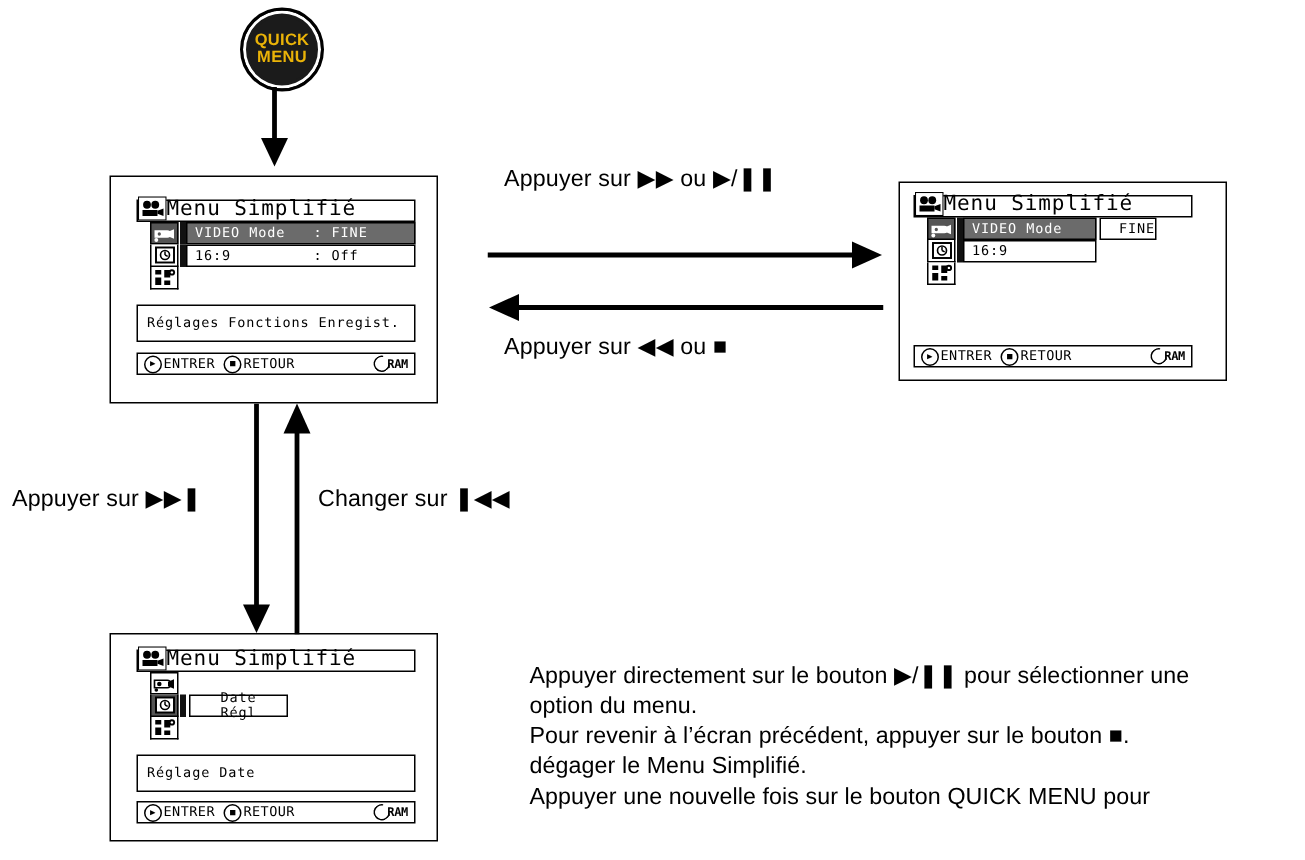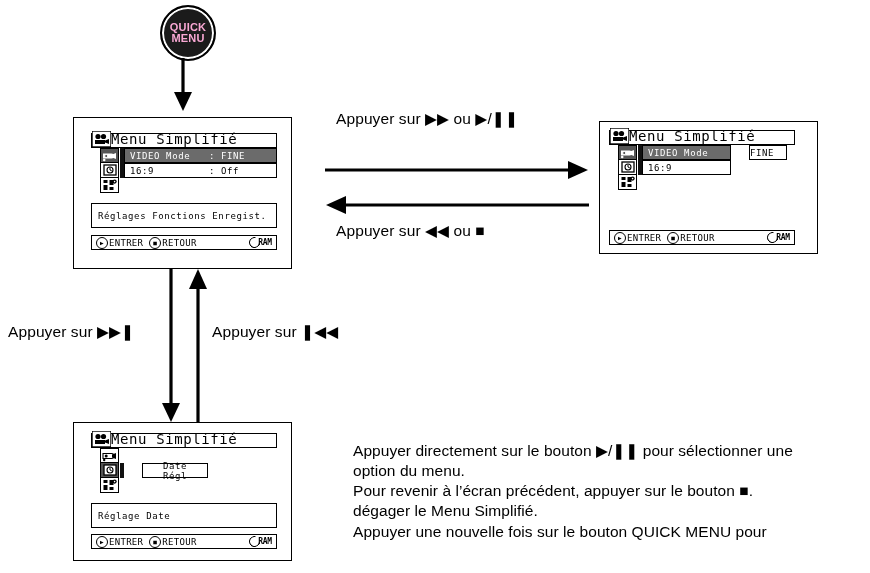--- a/index.html
+++ b/index.html
@@ -20,21 +20,21 @@
   
   .quick-menu-btn {
     left: 160px; top: 5px;
     width: 52px; height: 52px;
     border-radius: 50%;
     background: #1b1b1b;
     border: 2px solid #000;
     box-shadow: inset 0 0 0 2px #fff, inset 0 0 0 4px #1b1b1b;
     display: flex; flex-direction: column;
     align-items: center; justify-content: center;
-    color: #f9a8d4;
+    color: #eab308;
     line-height: 1.02;
   }
   .quick-menu-btn .ln1, .quick-menu-btn .ln2 {
     font-size: 11px; font-weight: bold; letter-spacing: .2px;
   }
 
   
   .arrow svg { display: block; }
 
   
@@ -97,23 +97,23 @@
     padding-left: 5px;
   }
   .row.sel { background: #6b6b6b; color: #fff; }
   .row .rlabel { flex: 0 0 auto; }
   .row .rvalue { position: absolute; }
   .value-box {
     position: absolute;
     box-sizing: border-box;
     border: 1.4px solid #000;
     height: 15px;
-    display: flex; align-items: center; justify-content: flex-start;
+    display: flex; align-items: center; justify-content: flex-end;
     font-size: 9px; letter-spacing: .6px;
-    background: #fff; color: #000; margin-left: 16px;
+    background: #fff; color: #000;
   }
   .sel-bar {
     position: absolute;
     width: 4px;
     background: #111;
   }
   .helpbox {
     position: absolute;
     box-sizing: border-box;
     border: 1.4px solid #000;
@@ -438,21 +438,21 @@
 
 <div class="abs arrow" style="left:185px; top:269px;">
   <svg width="26" height="154" viewBox="0 0 26 154">
     <line x1="13" y1="16" x2="13" y2="154" stroke="#000" stroke-width="3.2"></line>
     <polygon points="13,0 4,20 22,20" fill="#000"></polygon>
   </svg>
 </div>
 
 <div class="abs flow-label" style="left:8px; top:323px;">Appuyer sur ▶▶❚</div>
 
-<div class="abs flow-label" style="left:212px; top:323px;">Appuyer sur ❚◀◀</div>
+<div class="abs flow-label" style="left:212px; top:323px;">Changer sur ❚◀◀</div>
 
 <div class="abs note" style="left:341px; top:441px;margin-left:12px;">
   <div>Appuyer directement sur le bouton ▶/❚❚ pour sélectionner une</div>
   <div>option du menu.</div>
   <div>Pour revenir à l’écran précédent, appuyer sur le bouton ■.</div>
   <div>dégager le Menu Simplifié.</div>
   <div>Appuyer une nouvelle fois sur le bouton QUICK MENU pour</div>
 </div>
 
 </body></html>

